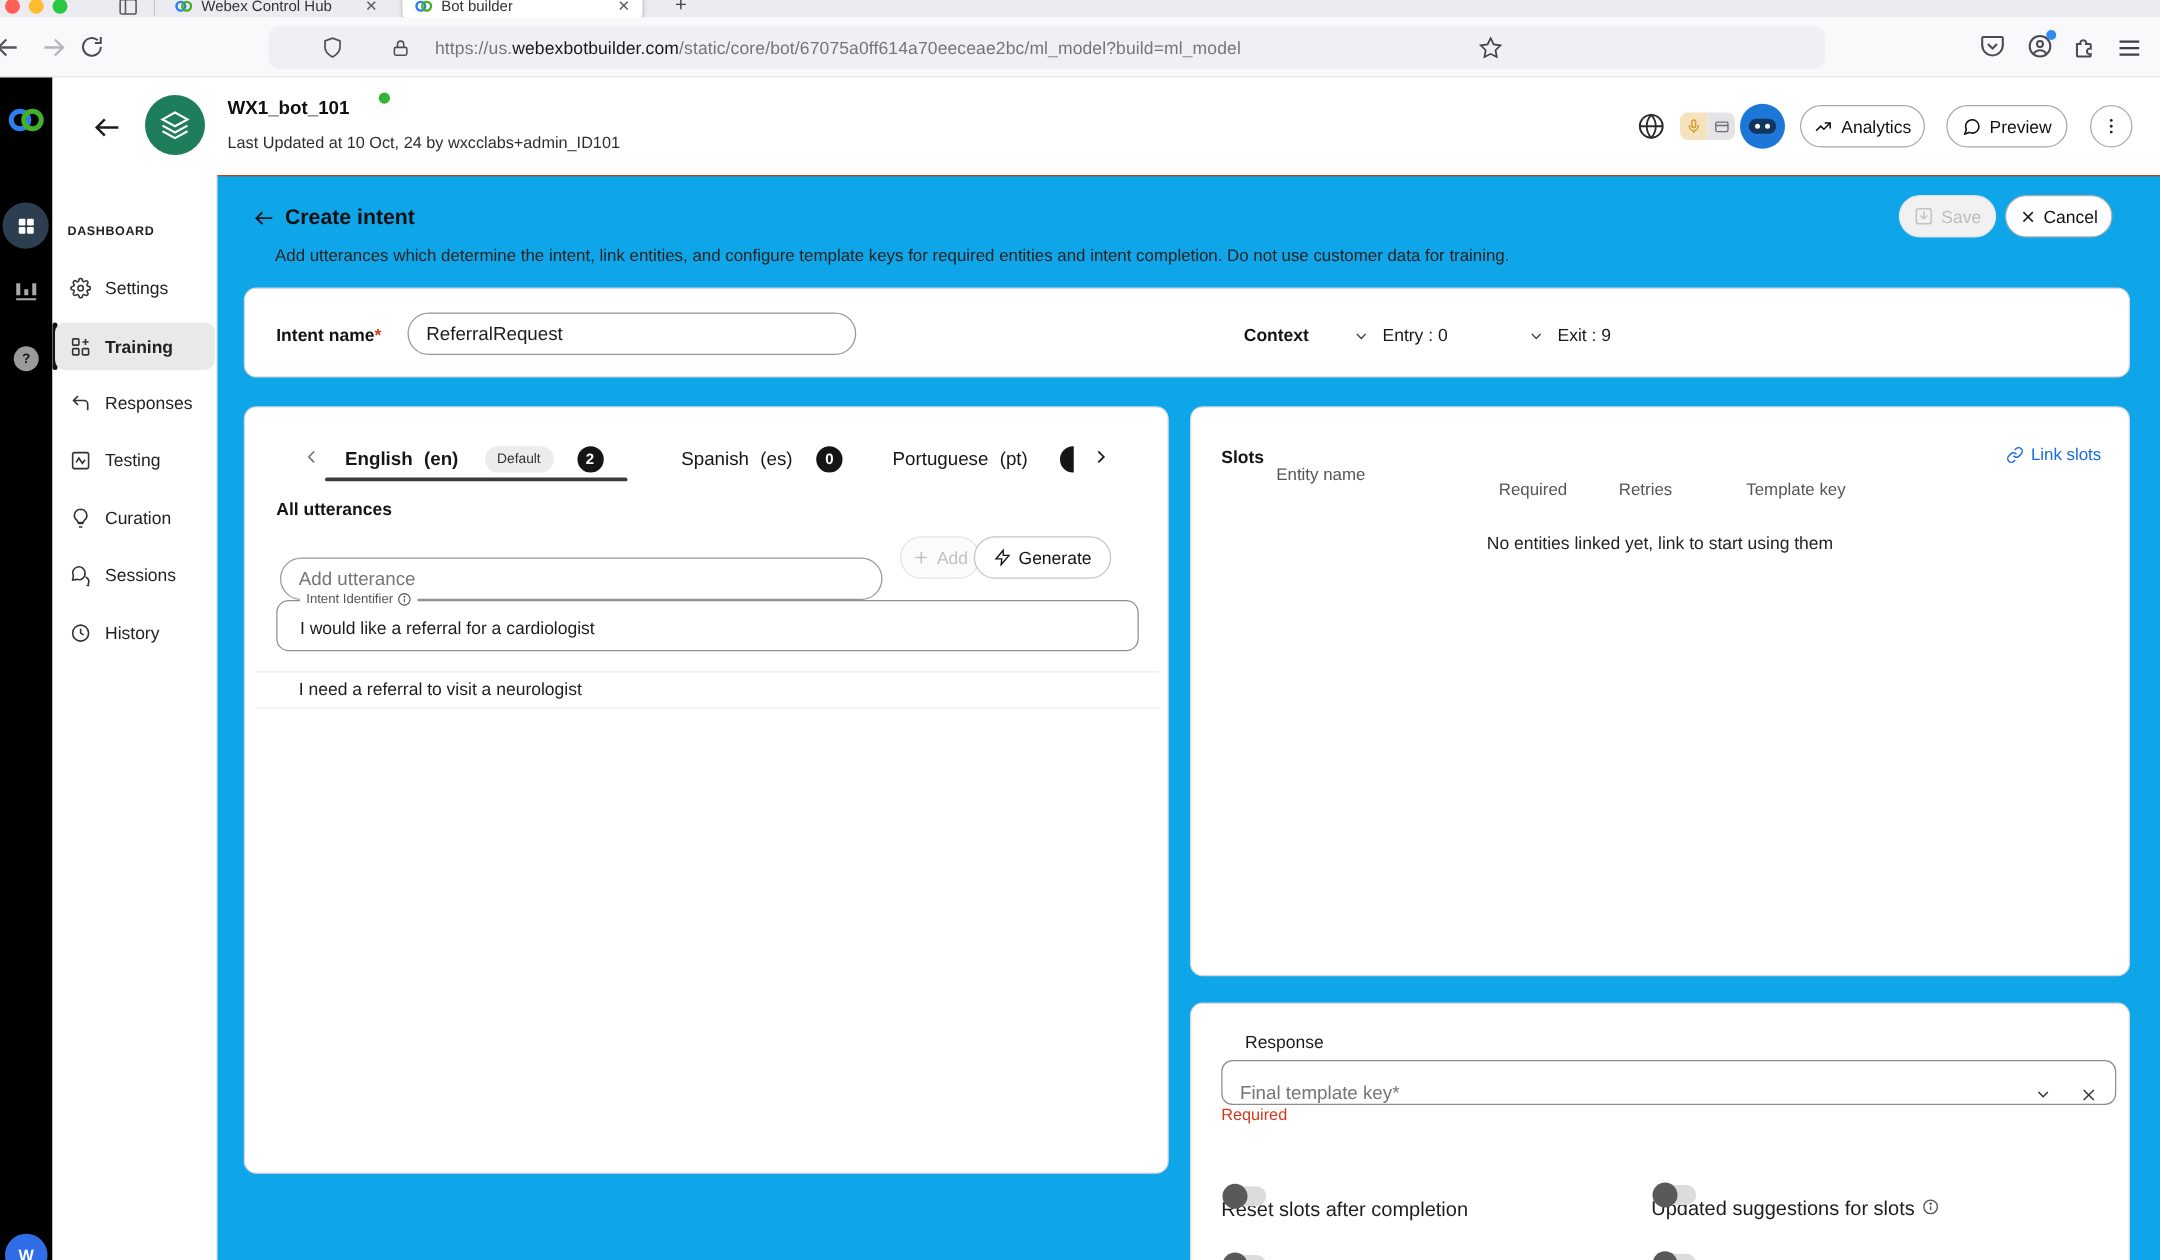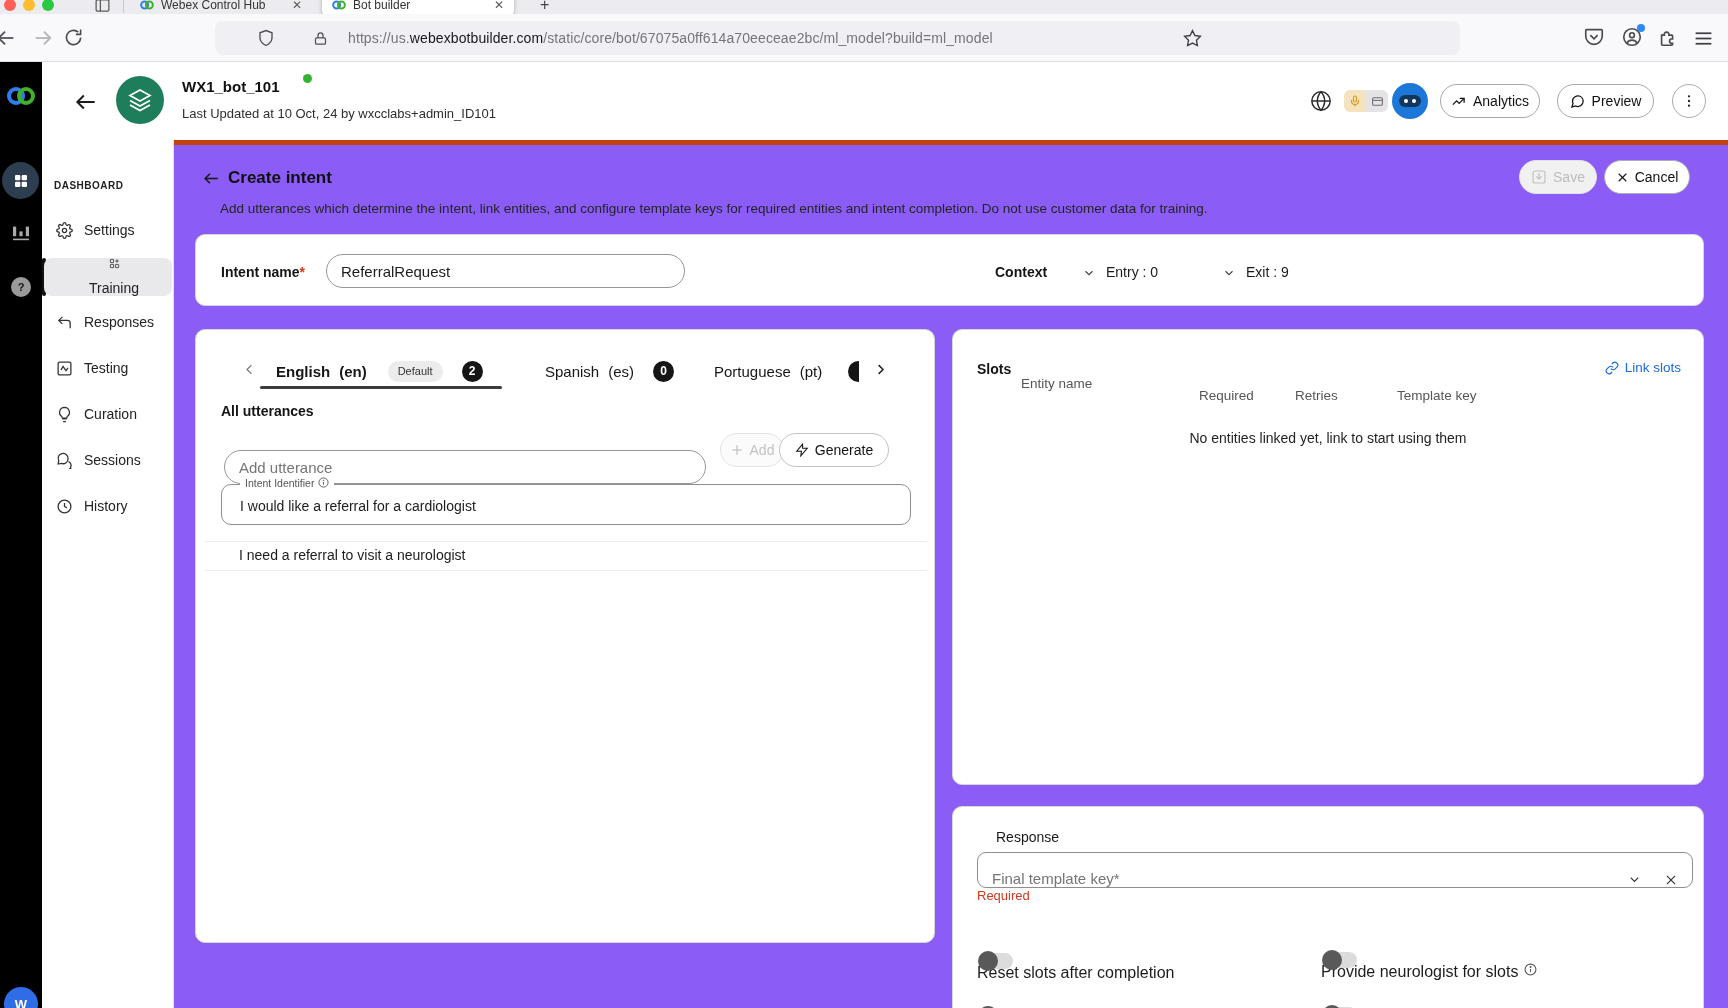--- a/index.html
+++ b/index.html
@@ -24,35 +24,35 @@
   .urlbar { position:absolute; left:215px; top:7px; width:1245px; height:34px; background:#f0f0f4; border-radius:8px;
             display:flex; align-items:center; font-size:14px; padding-left:42px; }
   .urlbar .dim { color:#74747c; } .urlbar .host { color:#17171c; }
   .urltxt { white-space:nowrap; overflow:hidden; letter-spacing:.1px; }
   .tbicon { position:absolute; top:12px; }
 
   
   #rail { position:absolute; left:0; top:62px; width:42px; height:946px; background:#000; }
   #appheader { position:absolute; left:42px; top:62px; width:1686px; height:78px; background:#fff; }
   #sidenav { position:absolute; left:42px; top:140px; width:132px; height:868px; background:#fff; border-right:1px solid #e2e2e2; }
-  #main { position:absolute; left:174px; top:140px; width:1554px; height:868px; background:#8b5cf6; border-top:5px solid #c2410c; overflow:hidden; }
+  #main { position:absolute; left:174px; top:140px; width:1554px; height:868px; background:#0ea5e9; border-top:1px solid #c2410c; overflow:hidden; }
 
   .circle { border-radius:50%; display:flex; align-items:center; justify-content:center; }
 
   
   .pillbtn { position:absolute; height:34px; border:1px solid #a8a8a8; border-radius:17px; background:#fff;
              display:flex; align-items:center; justify-content:center; gap:7px; font-size:14px; color:#111; }
   .botname { font-size:15px; font-weight:bold; color:#0f0f0f; }
   .subtl { font-size:13px; color:#2e2e2e; }
 
   
   .navsec { position:absolute; left:12px; top:40px; font-size:10px; font-weight:bold; letter-spacing:.5px; color:#1f1f1f; }
   .nav-item { position:absolute; left:2px; width:128px; height:38px; display:flex; align-items:center; gap:11px;
               padding-left:12px; font-size:14px; color:#222; border-radius:8px; cursor:pointer; }
-  .nav-item.sel { background:#e9e9eb; font-weight:normal;flex-direction:column; }
+  .nav-item.sel { background:#e9e9eb; font-weight:bold; }
   .nav-ind { position:absolute; left:0; width:4px; height:38px; background:#121212; border-radius:3px; }
   .nav-item svg { color:#333; }
 
   
   .card { position:absolute; background:#fff; border:1px solid #d6d6d6; border-radius:10px; }
   .bold14 { font-size:14px; font-weight:bold; color:#141414; }
   .rinput { border:1px solid #979797; border-radius:17px; font-size:15px; color:#1c1c1c; padding:0 14px; background:#fff; }
   .rinput::placeholder { color:#757575; }
   .chip { position:absolute; height:34px; border-radius:17px; display:flex; align-items:center; justify-content:center; gap:6px; font-size:14px; }
   .chip.disabled { border:1px solid #e4e4e4; background:#fbfbfb; color:#c2c2c2; }
@@ -63,21 +63,21 @@
   .langrow { position:absolute; display:flex; align-items:center; gap:9px; height:30px; }
   .lname { font-size:15px; color:#161616; white-space:nowrap; }
   .divline { position:absolute; height:1px; background:#ebebeb; }
   .colhead { position:absolute; font-size:13.5px; color:#565656; }
   .tog { position:absolute; width:34px; height:16px; border-radius:8px; background:#dcdcdc; }
   .tog i { position:absolute; left:-1px; top:-2px; width:20px; height:20px; border-radius:50%; background:#595959; }
   .toglbl { position:absolute; font-size:16px; color:#1d1d1d; display:flex; gap:6px;margin-top:40px; }
   .info { color:#555; }
   .fieldset { position:absolute; border:1.5px solid #8f8f8f; border-radius:10px; }
   .legend { position:absolute; top:-8px; left:18px; background:#fff; padding:0 5px; font-size:10.5px; color:#555;
-            display:flex; gap:4px; }
+            display:flex; align-items:center; gap:4px; }
 </style>
 </head>
 <body>
 
 <div id="tabstrip">
   <div id="tabrow">
     <div class="traffic">
       <span class="tl" style="background:#ff5f57"></span>
       <span class="tl" style="background:#febc2e"></span>
       <span class="tl" style="background:#28c840"></span>
@@ -435,21 +435,21 @@
           <line x1="5" y1="5" x2="19" y2="19"></line>
           <line x1="19" y1="5" x2="5" y2="19"></line>
         </svg>
     </div>
     <div class="abs" style="left:24px; top:81px; font-size:13px; color:#D4371C">Required</div>
 
     <div class="toglbl" style="left:24px; top:117px">
         <span>Reset slots after completion</span>
       </div>
     <div class="toglbl" style="left:368px; top:116px">
-      <span>Provide neurologist for slots</span>
+      <span>Updated suggestions for slots</span>
       <svg class="ic info" width="13" height="13" viewBox="0 0 24 24" fill="none" stroke="currentColor" stroke-width="2">
           <circle cx="12" cy="12" r="10"></circle>
           <line x1="12" y1="11" x2="12" y2="17"></line>
           <circle cx="12" cy="7.5" r="0.8" fill="currentColor"></circle>
         </svg>
     </div>
     <div class="tog" style="left:26px; top:146px">
         <i></i>
       </div>
     <div class="tog" style="left:370px; top:145px">

